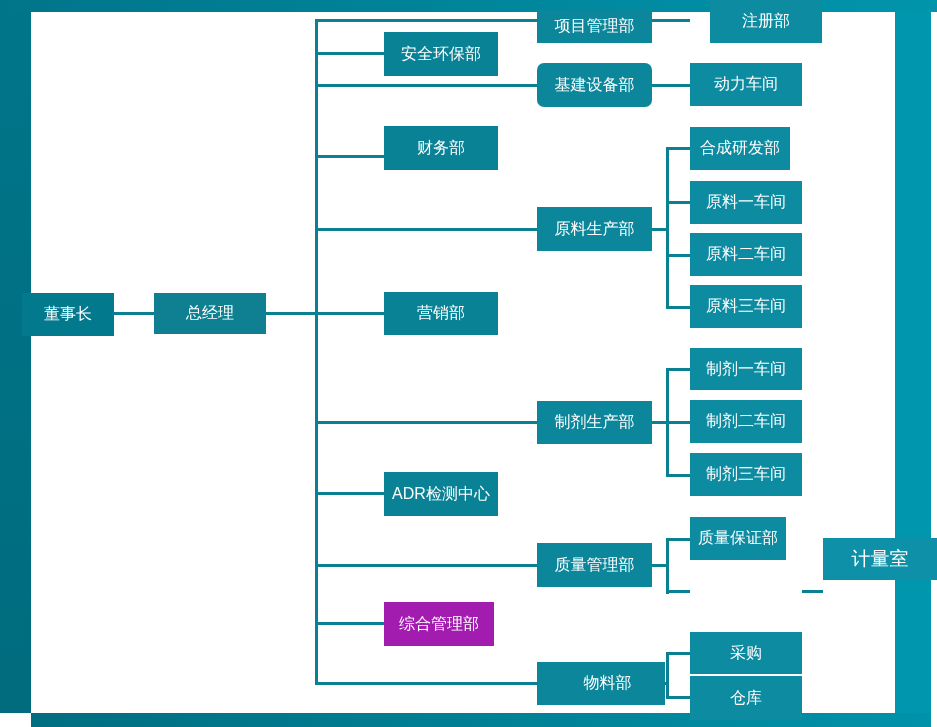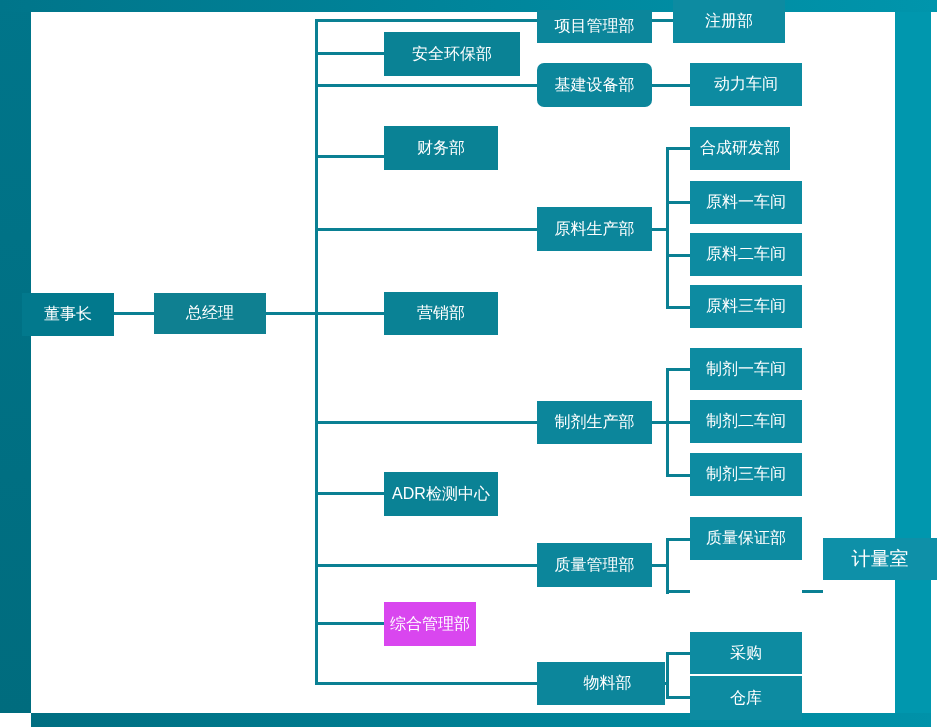--- a/index.html
+++ b/index.html
@@ -74,38 +74,38 @@
       <div class="cline" style="left: 668px; top: 474px; width: 22px; height: 3px;"></div>
       <div class="cline" style="left: 668px; top: 538px; width: 22px; height: 3px;"></div>
       <div class="cline" style="left: 668px; top: 590px; width: 22px; height: 3px;"></div>
       <div class="cline" style="left: 668px; top: 652px; width: 22px; height: 3px;"></div>
       <div class="cline" style="left: 668px; top: 696px; width: 22px; height: 3px;"></div>
       <div class="cline" style="left: 802px; top: 590px; width: 21px; height: 3px;"></div>
     </div>
   <div id="nodes-layer">
       <div class="node" style="left: 22px; top: 293px; width: 92px; height: 43px; background: rgb(2, 121, 141);">董事长</div>
       <div class="node" style="left: 154px; top: 293px; width: 112px; height: 41px; background: rgb(15, 128, 145);">总经理</div>
-      <div class="node" style="left: 384px; top: 32px; width: 136px; height: 44px; background: rgb(10, 130, 149);">安全环保部</div>
+      <div class="node" style="left: 384px; top: 32px; width: 114px; height: 44px; background: rgb(10, 130, 149);">安全环保部</div>
       <div class="node" style="left: 384px; top: 126px; width: 114px; height: 44px; background: rgb(10, 130, 149);">财务部</div>
       <div class="node" style="left: 384px; top: 292px; width: 114px; height: 43px; background: rgb(10, 130, 149);">营销部</div>
       <div class="node" style="left: 384px; top: 472px; width: 114px; height: 44px; background: rgb(10, 130, 149);">ADR检测中心</div>
-      <div class="node" style="left: 384px; top: 602px; width: 92px; height: 44px; background: #d946ef;">综合管理部</div>
+      <div class="node" style="left: 384px; top: 602px; width: 110px; height: 44px; background: #a21caf;">综合管理部</div>
       <div class="node" style="left: 537px; top: 10px; width: 115px; height: 33px; background: rgb(12, 134, 155);">项目管理部</div>
       <div class="node" style="left: 537px; top: 63px; width: 115px; height: 44px; background: rgb(12, 134, 155); border-radius: 7px;">基建设备部</div>
       <div class="node" style="left: 537px; top: 207px; width: 115px; height: 44px; background: rgb(12, 134, 155);">原料生产部</div>
       <div class="node" style="left: 537px; top: 401px; width: 115px; height: 43px; background: rgb(12, 134, 155);">制剂生产部</div>
       <div class="node" style="left: 537px; top: 543px; width: 115px; height: 44px; background: rgb(12, 134, 155);">质量管理部</div>
       <div class="node" style="left: 537px; top: 662px; width: 115px; height: 43px; background: rgb(12, 134, 155); padding-left: 13px;">物料部</div>
-      <div class="node" style="left: 673px; top: 0px; width: 112px; height: 43px; background: rgb(13, 139, 161);">注册部</div>
+      <div class="node" style="left: 710px; top: 0px; width: 112px; height: 43px; background: rgb(13, 139, 161);">注册部</div>
       <div class="node" style="left: 690px; top: 63px; width: 112px; height: 43px; background: rgb(13, 139, 161);">动力车间</div>
       <div class="node" style="left: 690px; top: 127px; width: 100px; height: 43px; background: rgb(13, 139, 161);">合成研发部</div>
       <div class="node" style="left: 690px; top: 181px; width: 112px; height: 43px; background: rgb(13, 139, 161);">原料一车间</div>
       <div class="node" style="left: 690px; top: 233px; width: 112px; height: 43px; background: rgb(13, 139, 161);">原料二车间</div>
       <div class="node" style="left: 690px; top: 285px; width: 112px; height: 43px; background: rgb(13, 139, 161);">原料三车间</div>
       <div class="node" style="left: 690px; top: 348px; width: 112px; height: 42px; background: rgb(13, 139, 161);">制剂一车间</div>
       <div class="node" style="left: 690px; top: 400px; width: 112px; height: 43px; background: rgb(13, 139, 161);">制剂二车间</div>
       <div class="node" style="left: 690px; top: 453px; width: 112px; height: 43px; background: rgb(13, 139, 161);">制剂三车间</div>
-      <div class="node" style="left: 690px; top: 517px; width: 112px; height: 43px; background: rgb(13, 139, 161);">质量保证部</div>
+      <div class="node" style="left: 690px; top: 517px; width: 96px; height: 43px; background: rgb(13, 139, 161);">质量保证部</div>
       <div class="node" style="left: 690px; top: 632px; width: 112px; height: 42px; background: rgb(13, 139, 161);">采购</div>
       <div class="node" style="left: 690px; top: 676px; width: 112px; height: 44px; background: rgb(13, 139, 161);">仓库</div>
       <div class="node" style="left: 823px; top: 538px; width: 114px; height: 42px; background: rgb(14, 144, 168); font-size: 19px;">计量室</div>
     </div>
 </div>
 
 </body></html>

